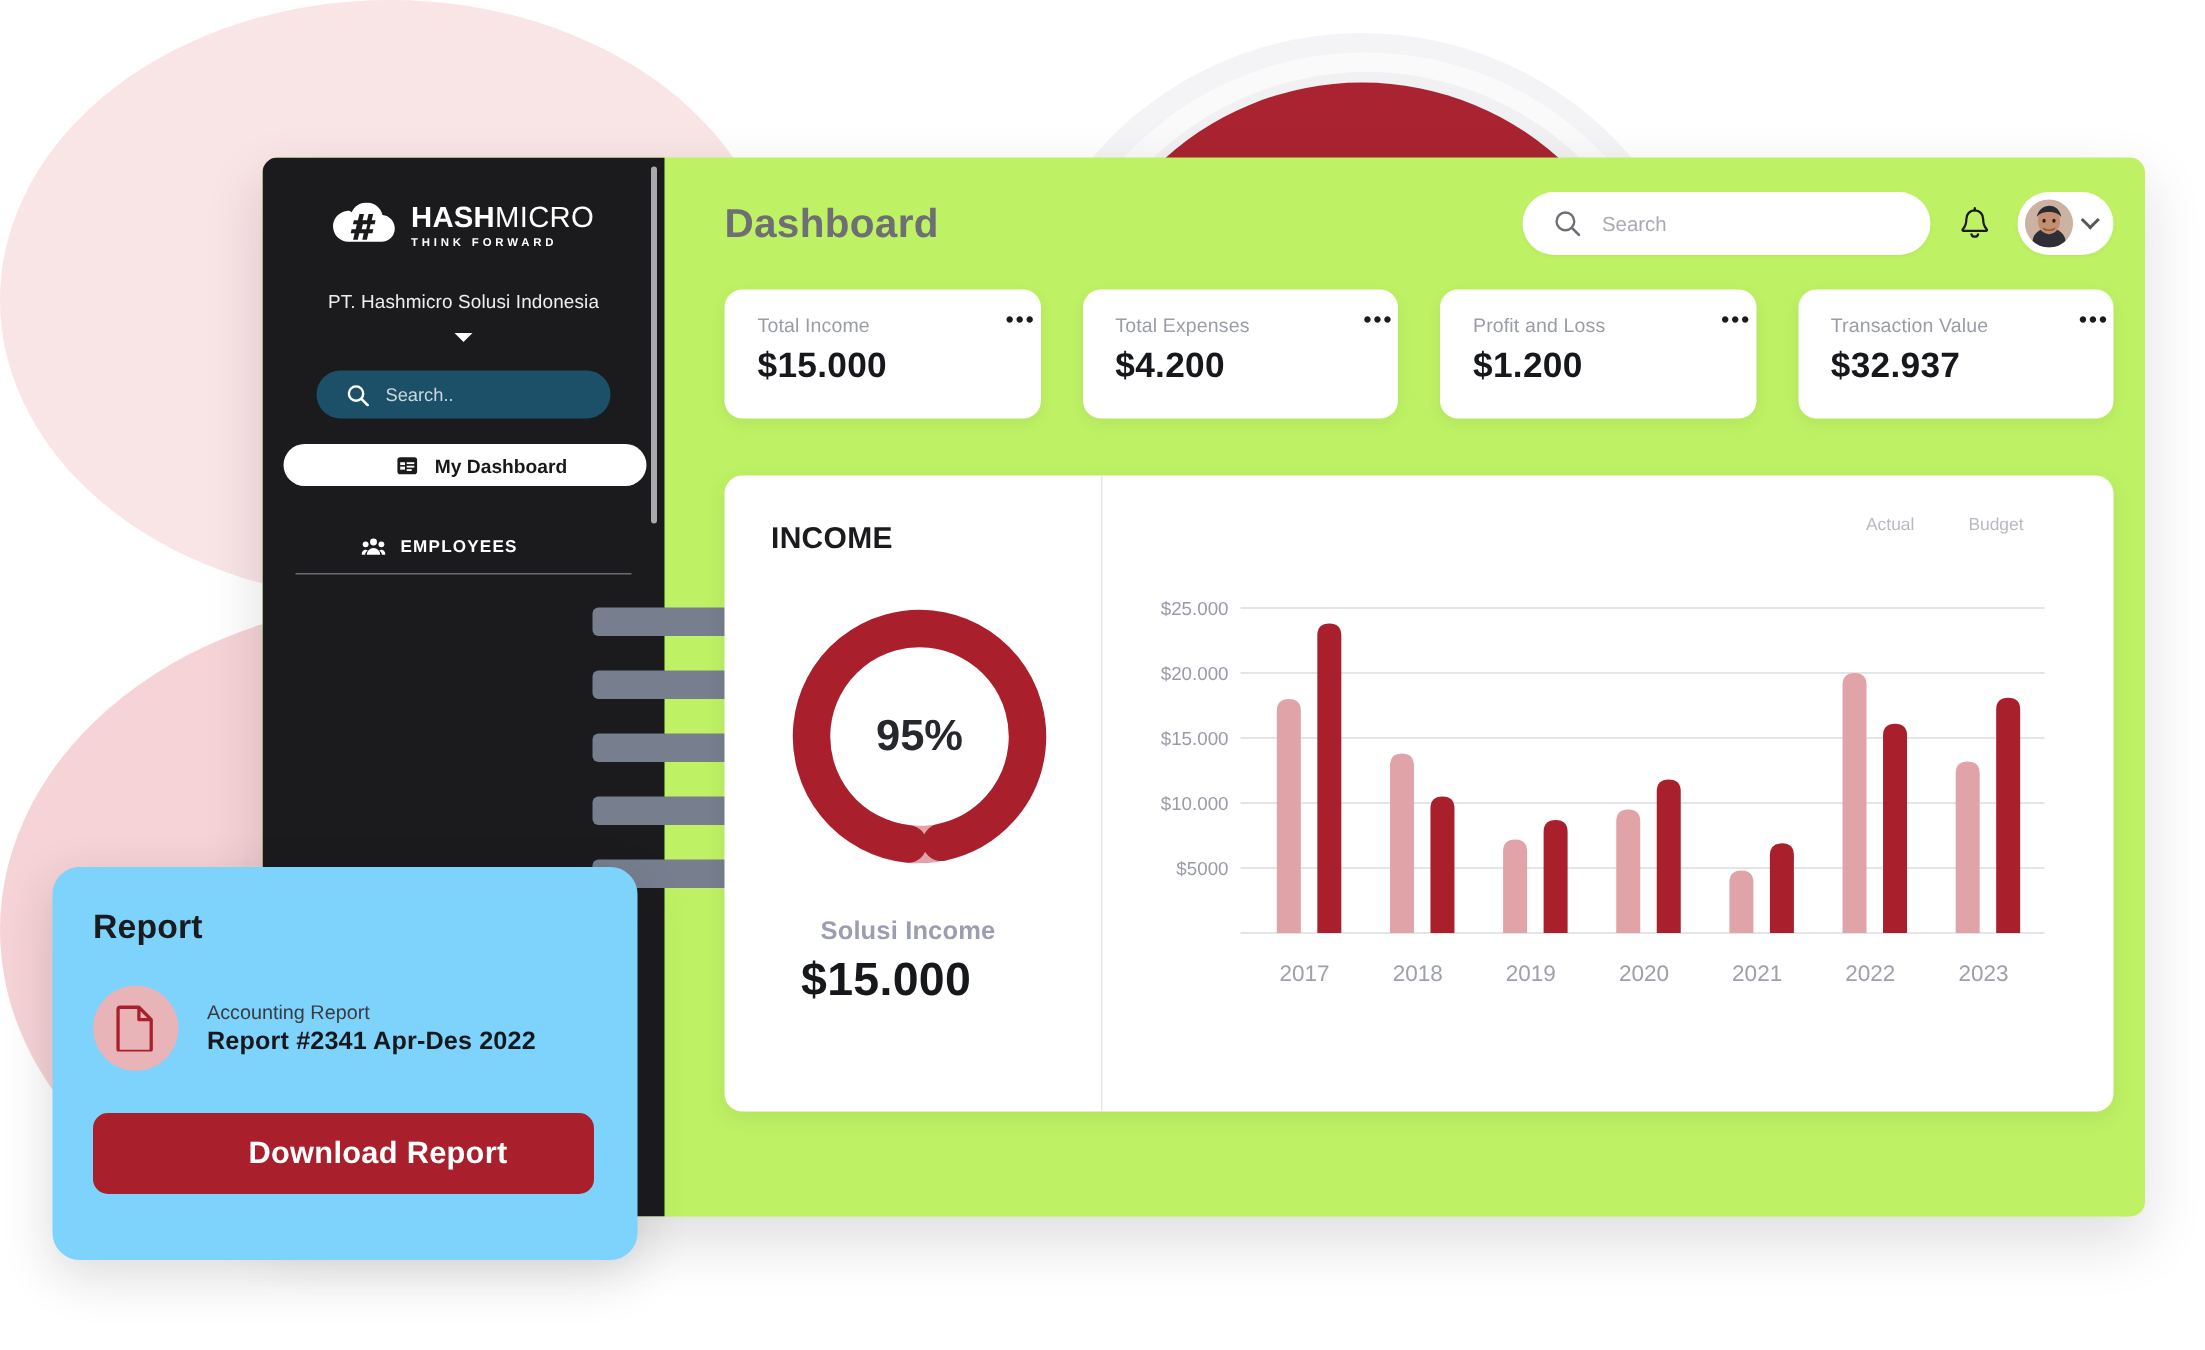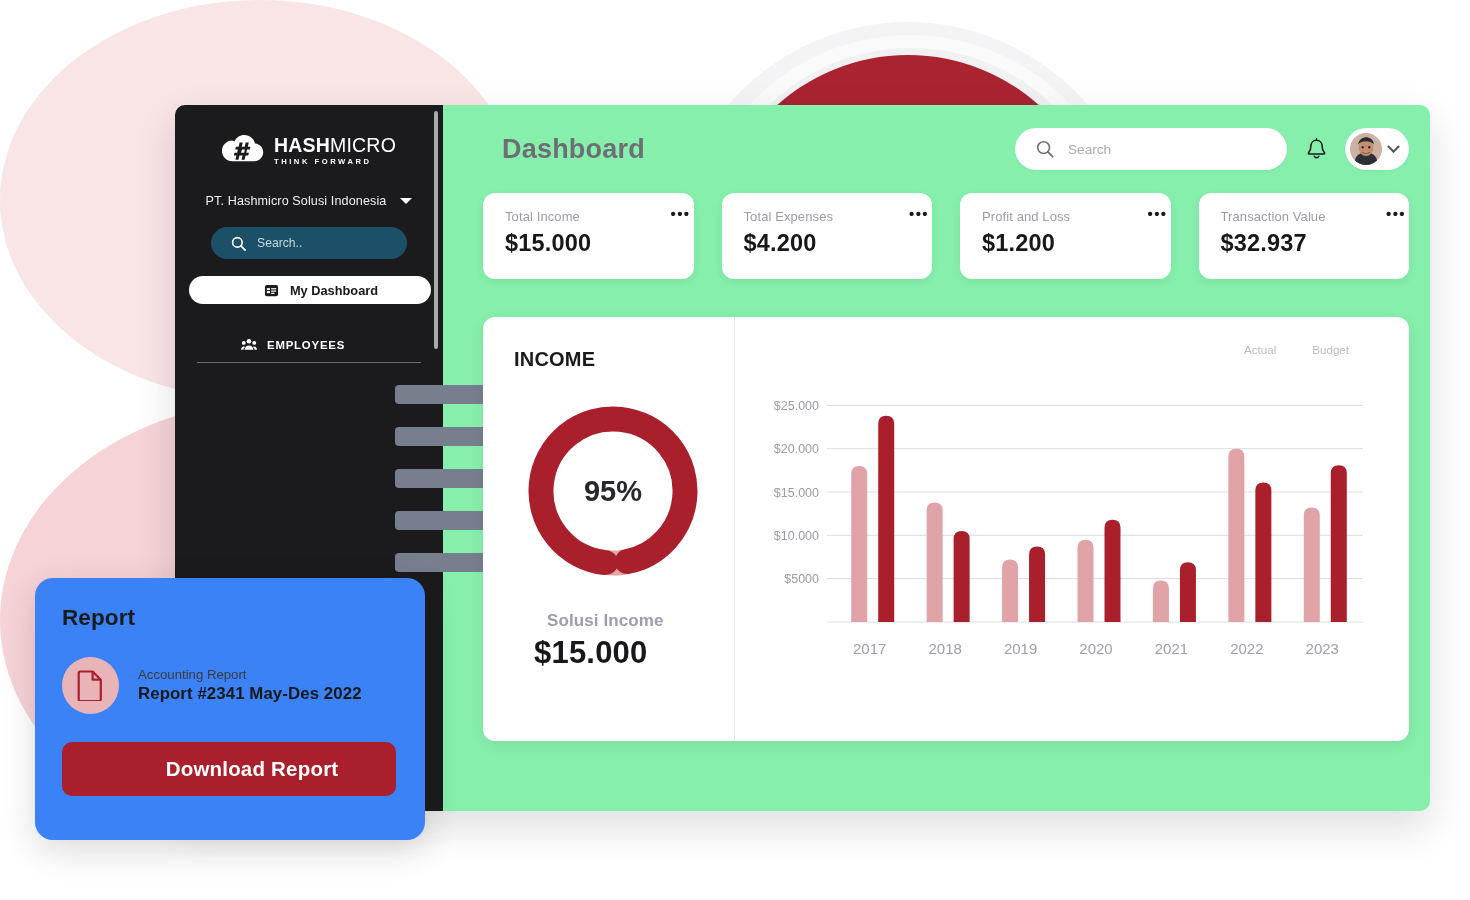--- a/index.html
+++ b/index.html
@@ -26,21 +26,21 @@
   .circle-pink { left: 630px; top: 452px; width: 560px; height: 440px;
       background: #f4cbcf; border-radius: 50%; opacity: .85; }
   .circle-pink2 { left: 655px; top: 470px; width: 520px; height: 400px;
       background: #f8dde0; border-radius:50%; opacity:.8;}
 
   
   #app {
     position: absolute; left: 175px; top: 105px;
     width: 1255px; height: 706px;
     border-radius: 10px;
-    background: #86efac;
+    background: #bef264;
     box-shadow: 0 16px 40px rgba(20,20,30,.14);
     overflow: hidden;
     display: flex;
   }
 
   
   #sidebar {
     width: 268px; height: 100%;
     background: #1b1b1d;
     position: relative;
@@ -51,21 +51,21 @@
     gap: 9px; margin-top: 8px; }
   .logo-cloud { position: relative; width: 43px; height: 32px; }
   .logo-text-block { line-height: 1; }
   .logo-main { font-size: 19.5px; font-weight: 700; letter-spacing: .2px; color: #fff; }
   .logo-main .thin { font-weight: 400; }
   .logo-sub { font-size: 7.6px; letter-spacing: 2.55px; color: #fff;
     font-weight: 600; margin-top: 3px; }
 
   .company-row {
     display: flex; align-items: center; justify-content: center;
-    gap: 14px; margin-top: 27px; padding: 0 20px;
+    gap: 14px; margin-top: 27px; padding: 0 20px; flex-direction: column;
   }
   .company-name { color: #eceef1; font-size: 12.6px; letter-spacing: .1px; }
   .caret { width: 0; height: 0; border-left: 6px solid transparent;
     border-right: 6px solid transparent; border-top: 6.5px solid #fff; }
 
   .side-search {
     margin: 19px auto 0; width: 196px; height: 32px;
     background: #1c5068; border-radius: 16px;
     display: flex; align-items: center; gap: 11px; padding-left: 20px;
   }
@@ -96,21 +96,21 @@
   .side-scrollbar {
     position: absolute; right: 5px; top: 6px; width: 4px; height: 238px;
     background: #a8a9ad; border-radius: 3px;
   }
 
   
   #main { flex: 1; position: relative; padding: 0 40px; }
 
   #topbar { height: 88px; display: flex; align-items: center; }
   #page-title { font-size: 27px; font-weight: 700; color: #6e6f75;
-    letter-spacing: .2px; margin-left: 19px; }
+    letter-spacing: .2px; }
   .top-right { margin-left: auto; display: flex; align-items: center; gap: 14px; }
 
   .search-box {
     width: 272px; height: 42px; background: #fff; border-radius: 21px;
     display: flex; align-items: center; gap: 14px; padding-left: 21px;
     box-shadow: 0 1px 3px rgba(0,0,0,.05);
   }
   .search-box .ph { color: #a9abb2; font-size: 13.6px; }
   .bell-btn { width: 30px; height: 30px; display: flex; align-items: center;
     justify-content: center; }
@@ -161,21 +161,21 @@
   .bars-panel { flex: 1; position: relative; padding: 26px 32px 0 24px; }
   .legend { display: flex; justify-content: flex-end; gap: 36px;
     padding-right: 28px; }
   .legend-item { font-size: 11.6px; color: #b9bac1; }
 
   svg.barchart { display: block; margin-top: 20px; }
 
   
   #report-card {
     position: absolute; left: 35px; top: 578px;
-    width: 390px; height: 262px; background: #3b82f6; border-radius: 18px;
+    width: 390px; height: 262px; background: #7dd3fc; border-radius: 18px;
     box-shadow: 0 10px 34px rgba(25,25,35,.16);
     padding: 27px 30px 0 27px;
   }
   .report-title { font-size: 22.5px; font-weight: 700; color: #1b1b1d;
     letter-spacing: .1px; }
   .report-row { display: flex; align-items: center; gap: 19px; margin-top: 26px; }
   .doc-circle { width: 57px; height: 57px; border-radius: 50%;
     background: #e8b4b8; display: flex; align-items: center;
     justify-content: center; flex: 0 0 57px; }
   .report-sub { font-size: 13.2px; color: #3a3b41; }
@@ -404,20 +404,20 @@
 
     <div class="report-row">
       <span class="doc-circle">
         <svg width="27" height="31" viewBox="0 0 27 31">
           <path d="M3.2 1.5h12.4l8.2 8.2v19.8a1.5 1.5 0 0 1-1.5 1.5H3.2a1.5 1.5 0 0 1-1.5-1.5V3a1.5 1.5 0 0 1 1.5-1.5z" fill="none" stroke="#a91f2c" stroke-width="2.2" stroke-linejoin="round"></path>
           <path d="M15.6 1.5v8.2h8.2" fill="none" stroke="#a91f2c" stroke-width="2.2" stroke-linejoin="round"></path>
         </svg>
       </span>
       <span>
         <div class="report-sub">Accounting Report</div>
-        <div class="report-main">Report #2341 May-Des 2022</div>
+        <div class="report-main">Report #2341 Apr-Des 2022</div>
       </span>
     </div>
 
     <button class="dl-btn">Download Report</button>
   </div>
 
 </div>
 
 </body></html>

